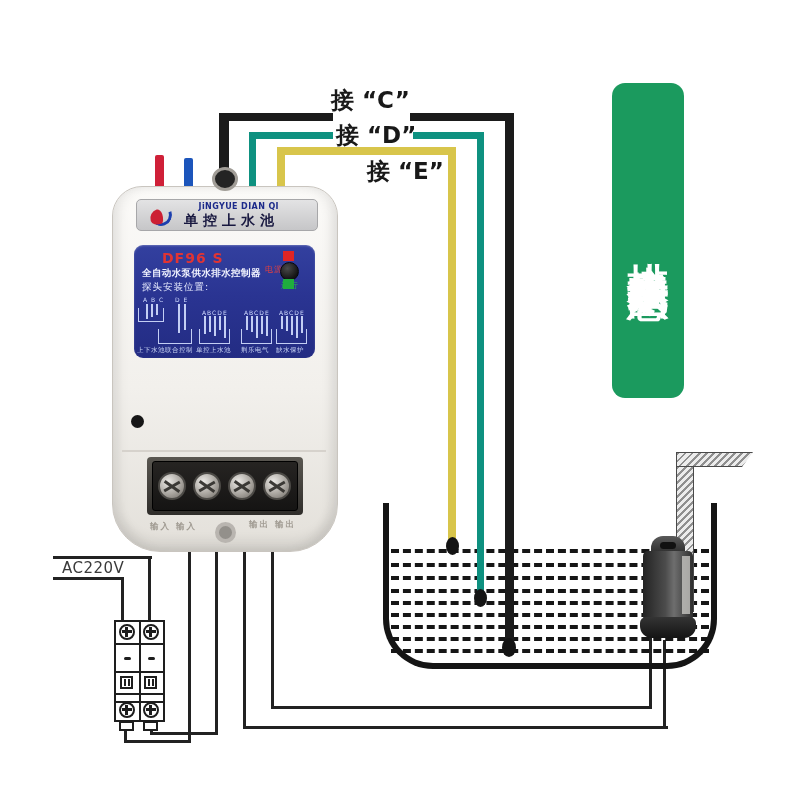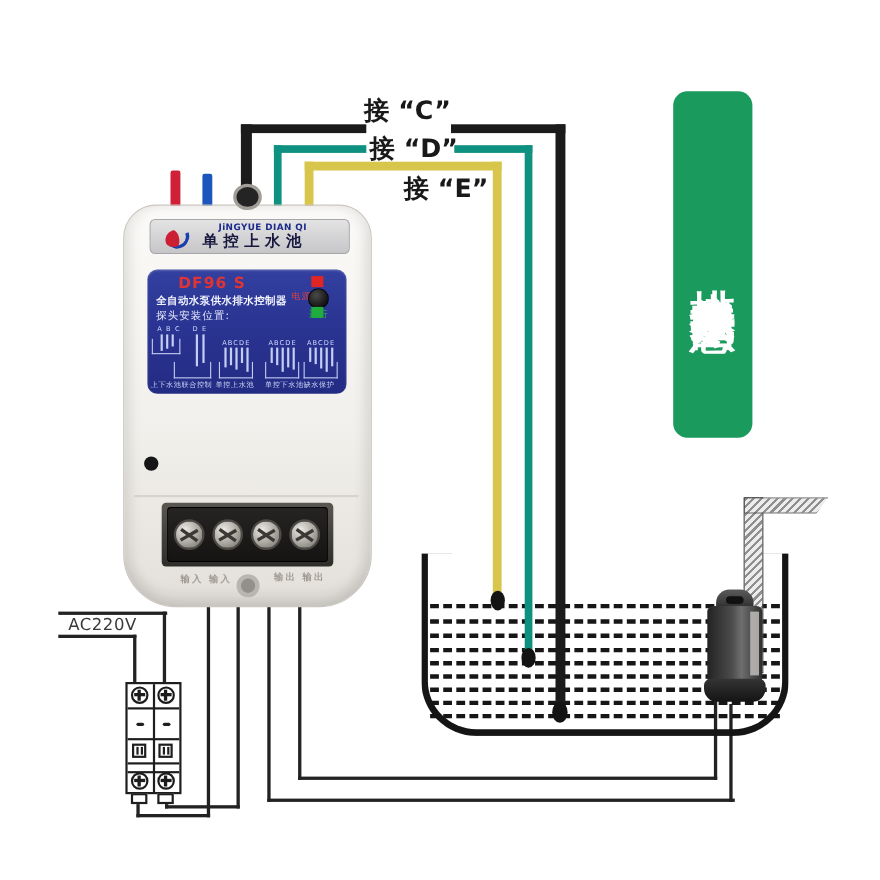--- a/index.html
+++ b/index.html
@@ -194,32 +194,32 @@
       <span class="mlab" style="left:4px;top:0;">ABCDE</span>
       <span class="pline" style="left:6px;top:7px;height:13px;"></span>
       <span class="pline" style="left:11px;top:7px;height:15px;"></span>
       <span class="pline" style="left:16px;top:7px;height:19px;"></span>
       <span class="pline" style="left:21px;top:7px;height:22px;"></span>
       <span class="pline" style="left:26px;top:7px;height:17px;"></span>
       <span class="mtank" style="left:1px;top:20px;width:31px;height:15px;"></span>
     </div>
     <span class="mode-caption" style="left:3px;">上下水池联合控制</span>
     <span class="mode-caption" style="left:62px;">单控上水池</span>
-    <span class="mode-caption" style="left:107px;">单控下水池</span>
+    <span class="mode-caption" style="left:107px;">荆乐电气</span>
     <span class="mode-caption" style="left:142px;">缺水保护</span>
   </div>
 
   <div id="dev-hole"></div>
   <div id="recess"></div>
   <div id="tblock"></div>
   <div class="tscrew" style="left:158px;"></div>
   <div class="tscrew" style="left:193px;"></div>
   <div class="tscrew" style="left:228px;"></div>
   <div class="tscrew" style="left:263px;"></div>
-  <span class="emboss" style="left:164px;top:521px;">输入 输入</span>
+  <span class="emboss" style="left:150px;top:521px;">输入 输入</span>
   <span class="emboss" style="left:249px;top:519px;">输出 输出</span>
   <div id="bottom-hole"></div>
 
   <span id="ac-label">AC220V</span>
   <div class="thinw" style="left:53px;top:556px;width:99px;height:3px;"></div>
   <div class="thinw" style="left:148px;top:556px;width:3px;height:66px;"></div>
   <div class="thinw" style="left:53px;top:577px;width:71px;height:3px;"></div>
   <div class="thinw" style="left:121px;top:577px;width:3px;height:45px;"></div>
 
   <div id="breaker">

